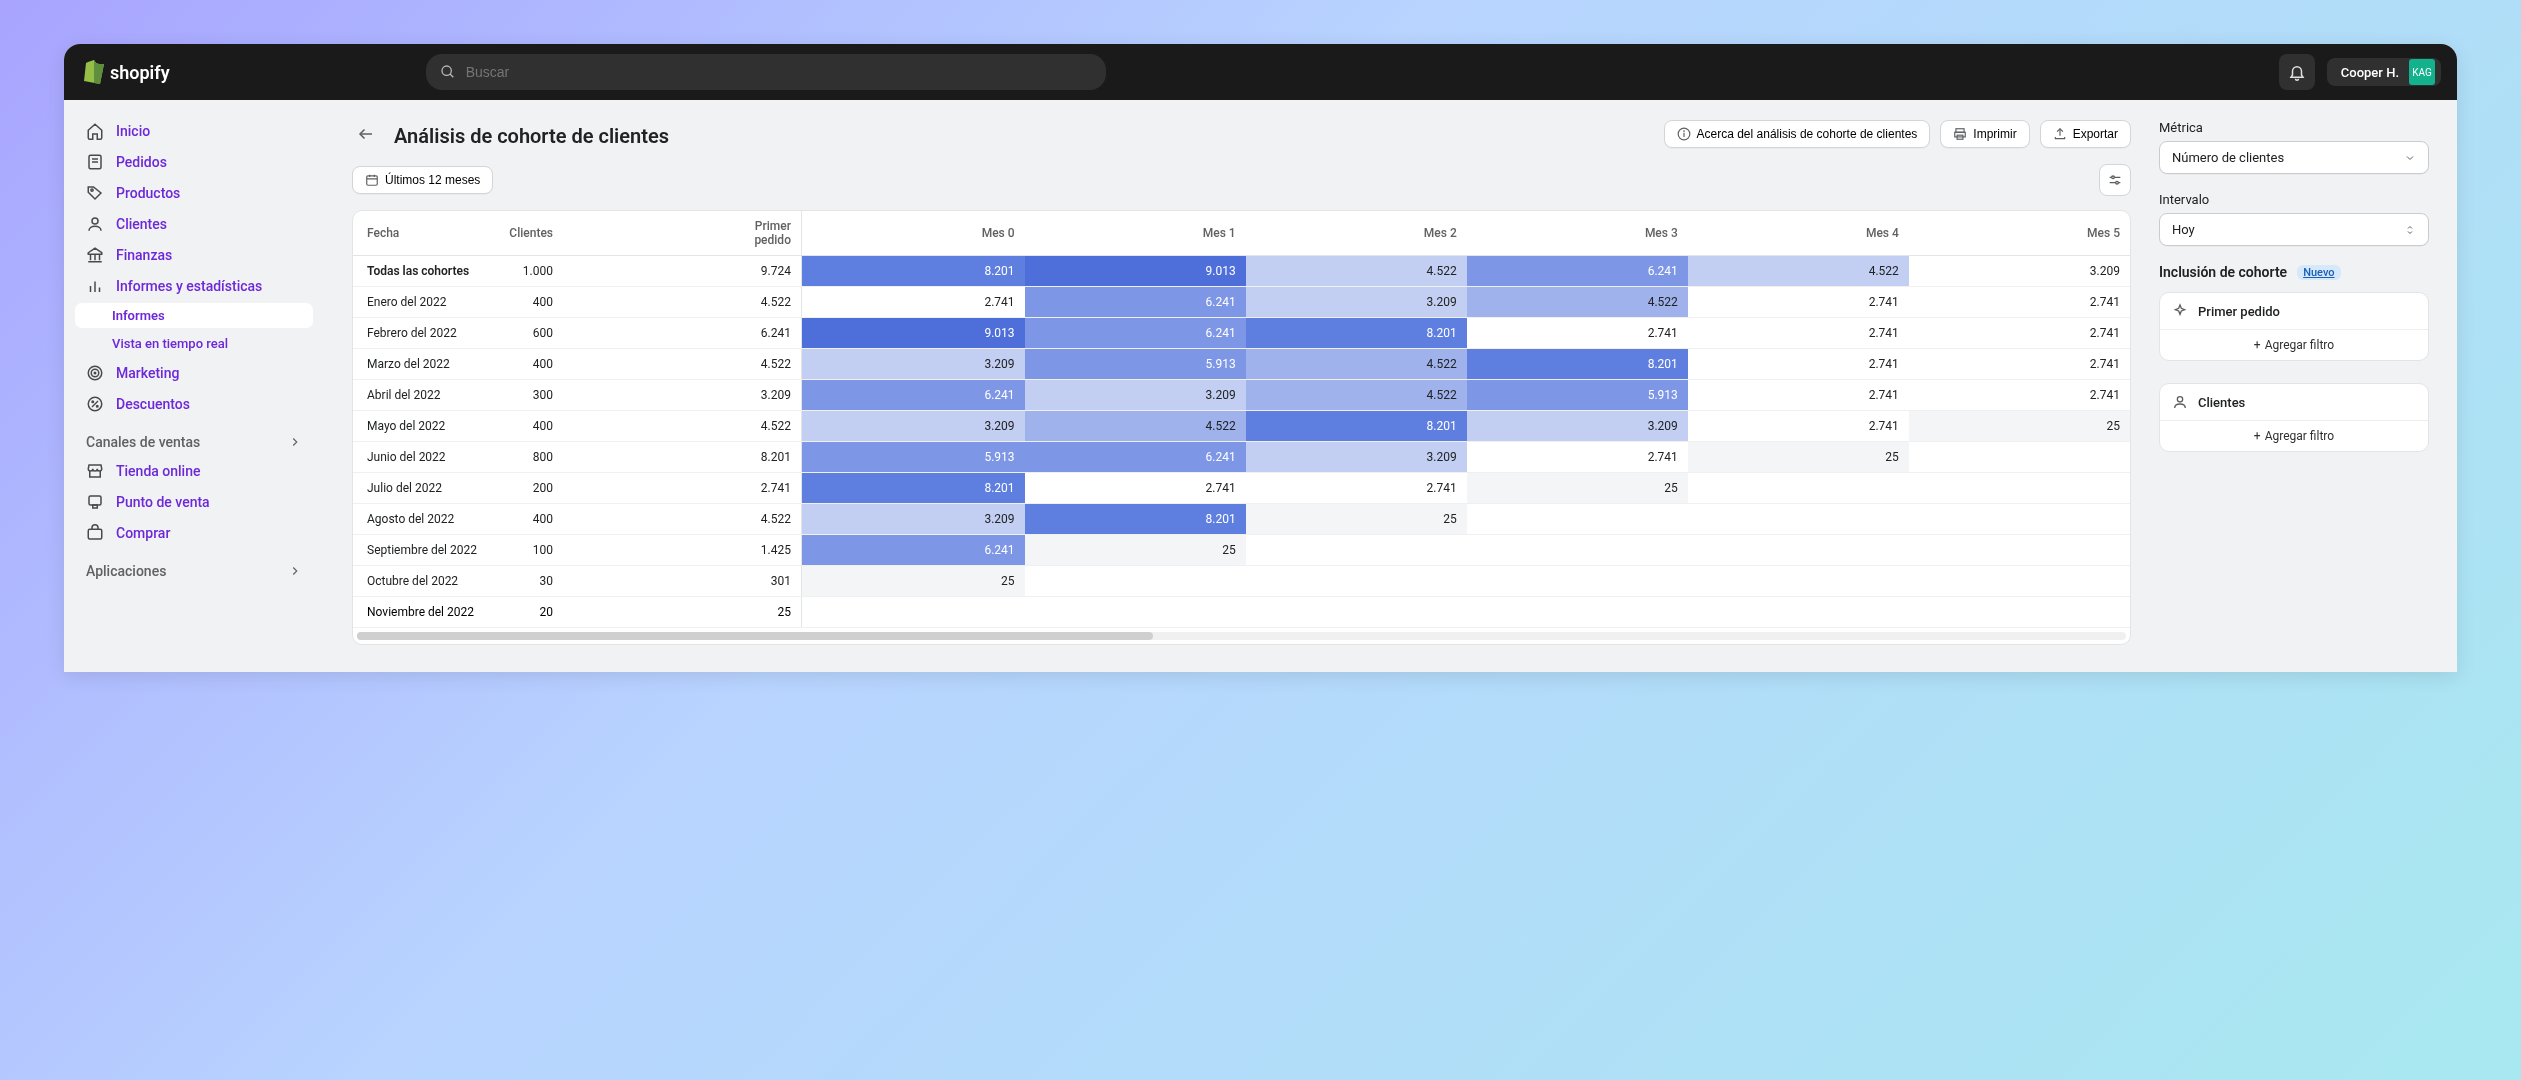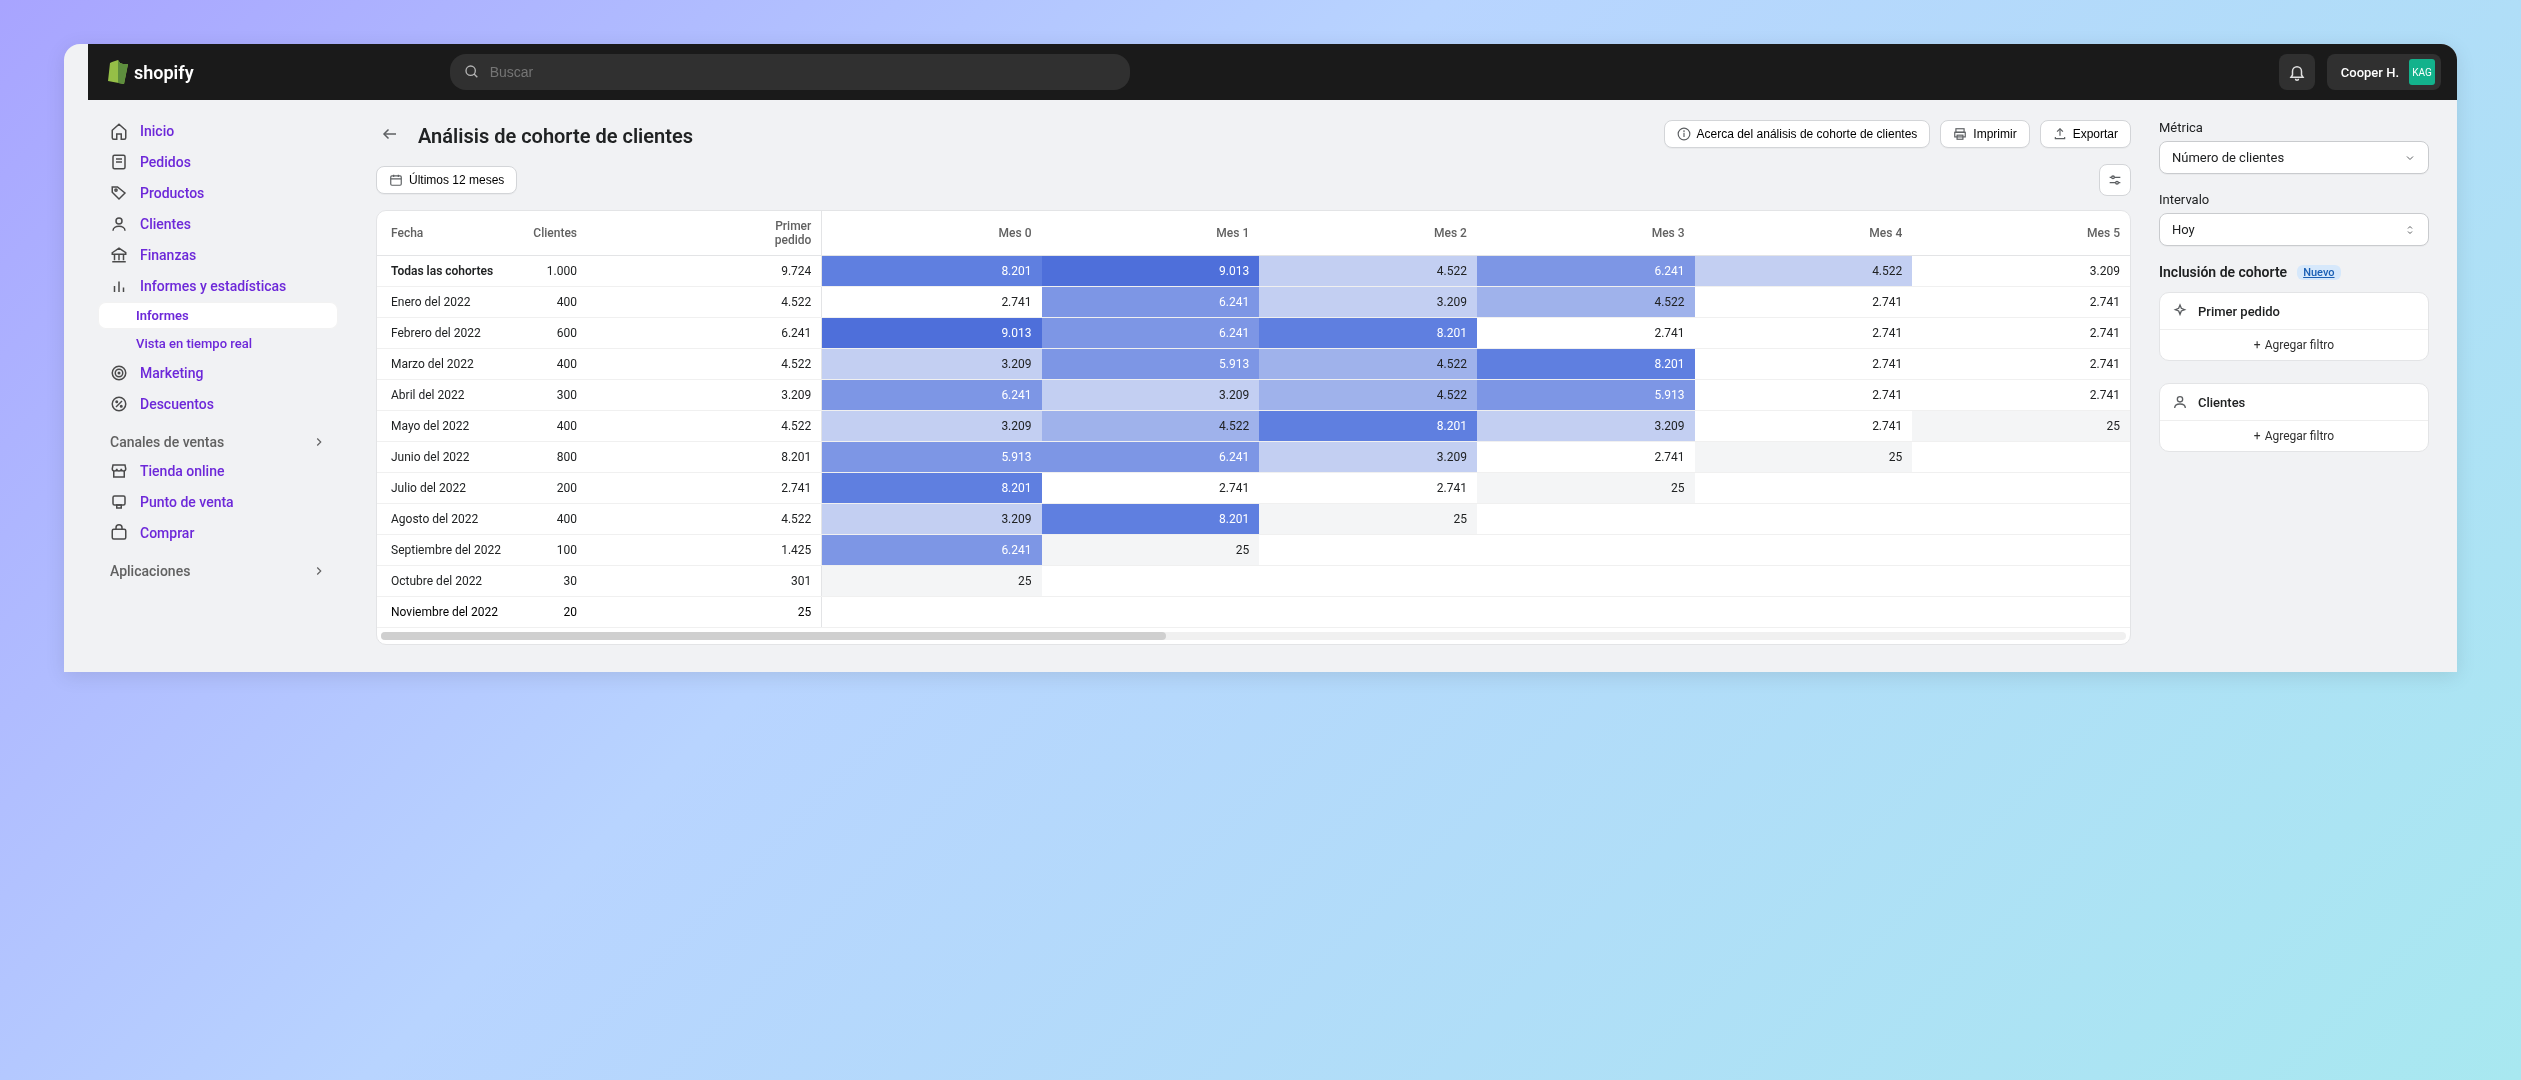--- a/index.html
+++ b/index.html
@@ -1,25 +1,25 @@
 <!DOCTYPE html>
 <html><head>
 <meta charset="utf-8">
 <style>
 * { box-sizing: border-box; margin: 0; padding: 0; }
 body { font-family: -apple-system, BlinkMacSystemFont, 'Segoe UI', Roboto, sans-serif; background: linear-gradient(135deg, #a8a4ff 0%, #b8d4ff 40%, #a8e8f0 100%); min-height: 100vh; padding: 44px 64px 0; font-size: 13px; color: #202223; }
-.app { background: #f1f2f4; border-radius: 16px 16px 0 0; overflow: hidden; height: 628px; display: flex; flex-direction: column; box-shadow: 0 4px 20px rgba(0,0,0,0.1); padding-left: 24px; }
+.app { background: #f1f2f4; border-radius: 16px 16px 0 0; overflow: hidden; height: 628px; display: flex; flex-direction: column; box-shadow: 0 4px 20px rgba(0,0,0,0.1); }
 .topbar { background: #1a1a1a; height: 56px; display: flex; align-items: center; padding: 0 16px; gap: 16px; }
 .logo { display: flex; align-items: center; gap: 6px; color: #fff; font-weight: 600; font-size: 18px; }
 .logo svg { width: 24px; height: 26px; }
 .search { flex: 0 0 680px; margin-left: 240px; background: #303030; border-radius: 16px; height: 36px; display: flex; align-items: center; padding: 0 14px; gap: 10px; color: #b5b5b5; }
 .search input { background: transparent; border: none; outline: none; color: #ddd; font-size: 14px; flex: 1; }
 .topbar-right { margin-left: auto; display: flex; align-items: center; gap: 12px; }
 .bell { width: 36px; height: 36px; background: #303030; border-radius: 8px; display: flex; align-items: center; justify-content: center; }
-.user { background: #303030; border-radius: 8px; height: 36px; display: flex; align-items: center; padding: 0 6px 0 14px; gap: 10px; color: #fff; font-weight: 500; }
+.user { background: #303030; border-radius: 8px; height: 28px; display: flex; align-items: center; padding: 0 6px 0 14px; gap: 10px; color: #fff; font-weight: 500; }
 .avatar { width: 26px; height: 26px; background: #13b28c; border-radius: 3px; display: flex; align-items: center; justify-content: center; font-size: 10px; font-weight: 400; color: #fff; }
 .body { display: flex; flex: 1; overflow: hidden; }
 .sidebar { width: 260px; padding: 16px 10px; overflow-y: auto; }
 .side-item { display: flex; align-items: center; gap: 12px; padding: 6px 12px; border-radius: 8px; font-size: 14px; font-weight: 500; color: #6d28d9; cursor: pointer; margin-bottom: 1px; }
 .side-item.active { background: transparent; font-weight: 600; }
 .side-sub { padding-left: 38px; font-size: 13px; }
 .side-sub.active { background: #fff; font-weight: 600; box-shadow: inset 0 0 0 1px rgba(0,0,0,0.05); }
 .side-icon { width: 18px; height: 18px; display: flex; align-items: center; justify-content: center; }
 .side-section { display: flex; align-items: center; justify-content: space-between; padding: 14px 12px 6px; font-size: 14px; font-weight: 500; color: #616161; }
 .main { flex: 1; padding: 20px 28px; overflow-y: auto; display: flex; gap: 28px; }

